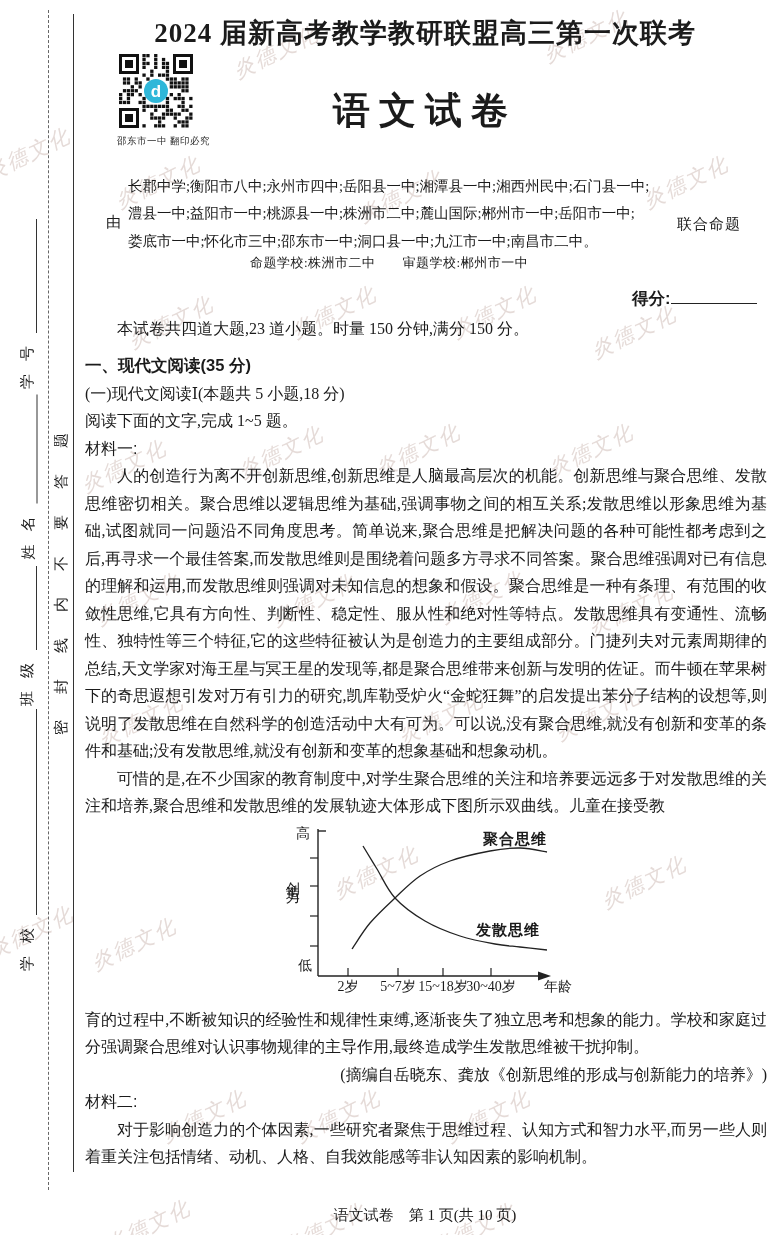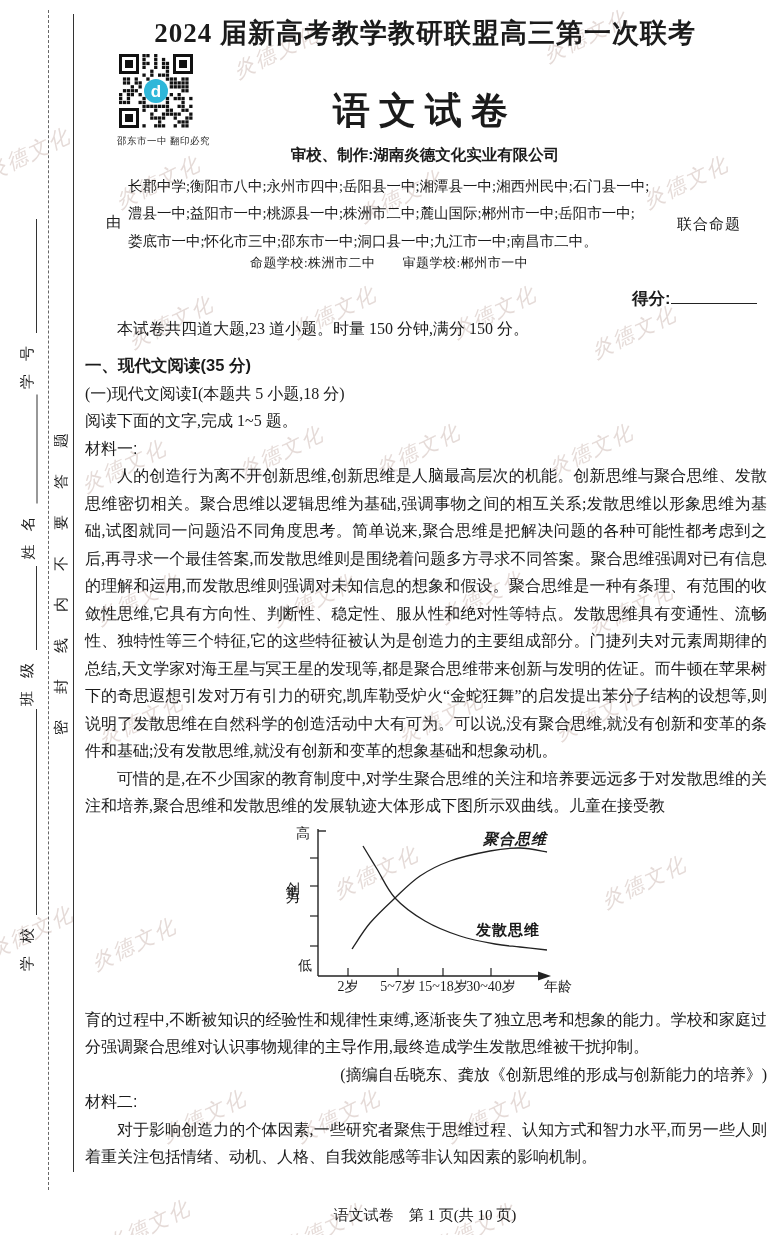--- a/index.html
+++ b/index.html
@@ -41,21 +41,21 @@
   .attribution{text-align:right;}
 
   
   .chart{position:relative;width:322px;height:181px;margin:5px 0 0 195px;text-align:left;
          line-height:normal;font-size:14px;}
   .chart svg{position:absolute;left:0;top:0;}
   .ylab-top{position:absolute;left:16px;top:0px;}
   .ylab-bottom{position:absolute;left:18px;top:132px;}
   .ylab{position:absolute;left:3px;top:45px;writing-mode:vertical-rl;letter-spacing:4px;font-size:14.5px;}
   .curve-label{position:absolute;font-weight:bold;font-size:15px;letter-spacing:1px;}
-  .cl-juhe{left:203px;top:5px;font-style:italic;}
+  .cl-juhe{left:203px;top:5px;}
   .cl-fasan{left:196px;top:96px;}
   .xticklab{position:absolute;top:153px;transform:translateX(-50%);white-space:nowrap;}
   .xt0{left:68px;text-align:center;}.xt1{left:118px;}.xt2{left:163px;text-align:right;}.xt3{left:211px;}.xlabel{left:278px;}
 
   .footer{position:absolute;top:1206px;left:85px;width:680px;text-align:center;font-size:15px;}
 
   
   .vline-dashed{position:absolute;left:48px;top:10px;height:1180px;border-left:1.5px dashed #666;}
   .vline-solid{position:absolute;left:73px;top:14px;height:1158px;border-left:1.6px solid #333;}
   .side-field{position:absolute;height:20px;transform:rotate(-90deg);font-size:15px;
@@ -125,21 +125,20 @@
         <span class="blank"></span>
     </div>
     <div class="side-field sf3">
       <span class="lbl">学校</span>
         <span class="blank"></span>
     </div>
     <div class="seal">密封线内不要答题</div>
 
     <div class="hdr-title">2024 届新高考教学教研联盟高三第一次联考</div>
     <div class="hdr-sub">语文试卷</div>
-    <div class="producer sans">审校、制作:湖南炎德文化实业有限公司</div>
 
     <div class="qr-wrap">
       <svg width="78" height="78" viewBox="0 0 78 78">
         <rect width="78" height="78" fill="#fff"></rect>
         <g fill="#111">
           <rect x="2" y="2" width="20" height="20"></rect>
             <rect x="5" y="5" width="14" height="14" fill="#fff"></rect>
             <rect x="8" y="8" width="8" height="8"></rect>
           <rect x="56" y="2" width="20" height="20"></rect>
             <rect x="59" y="5" width="14" height="14" fill="#fff"></rect>

